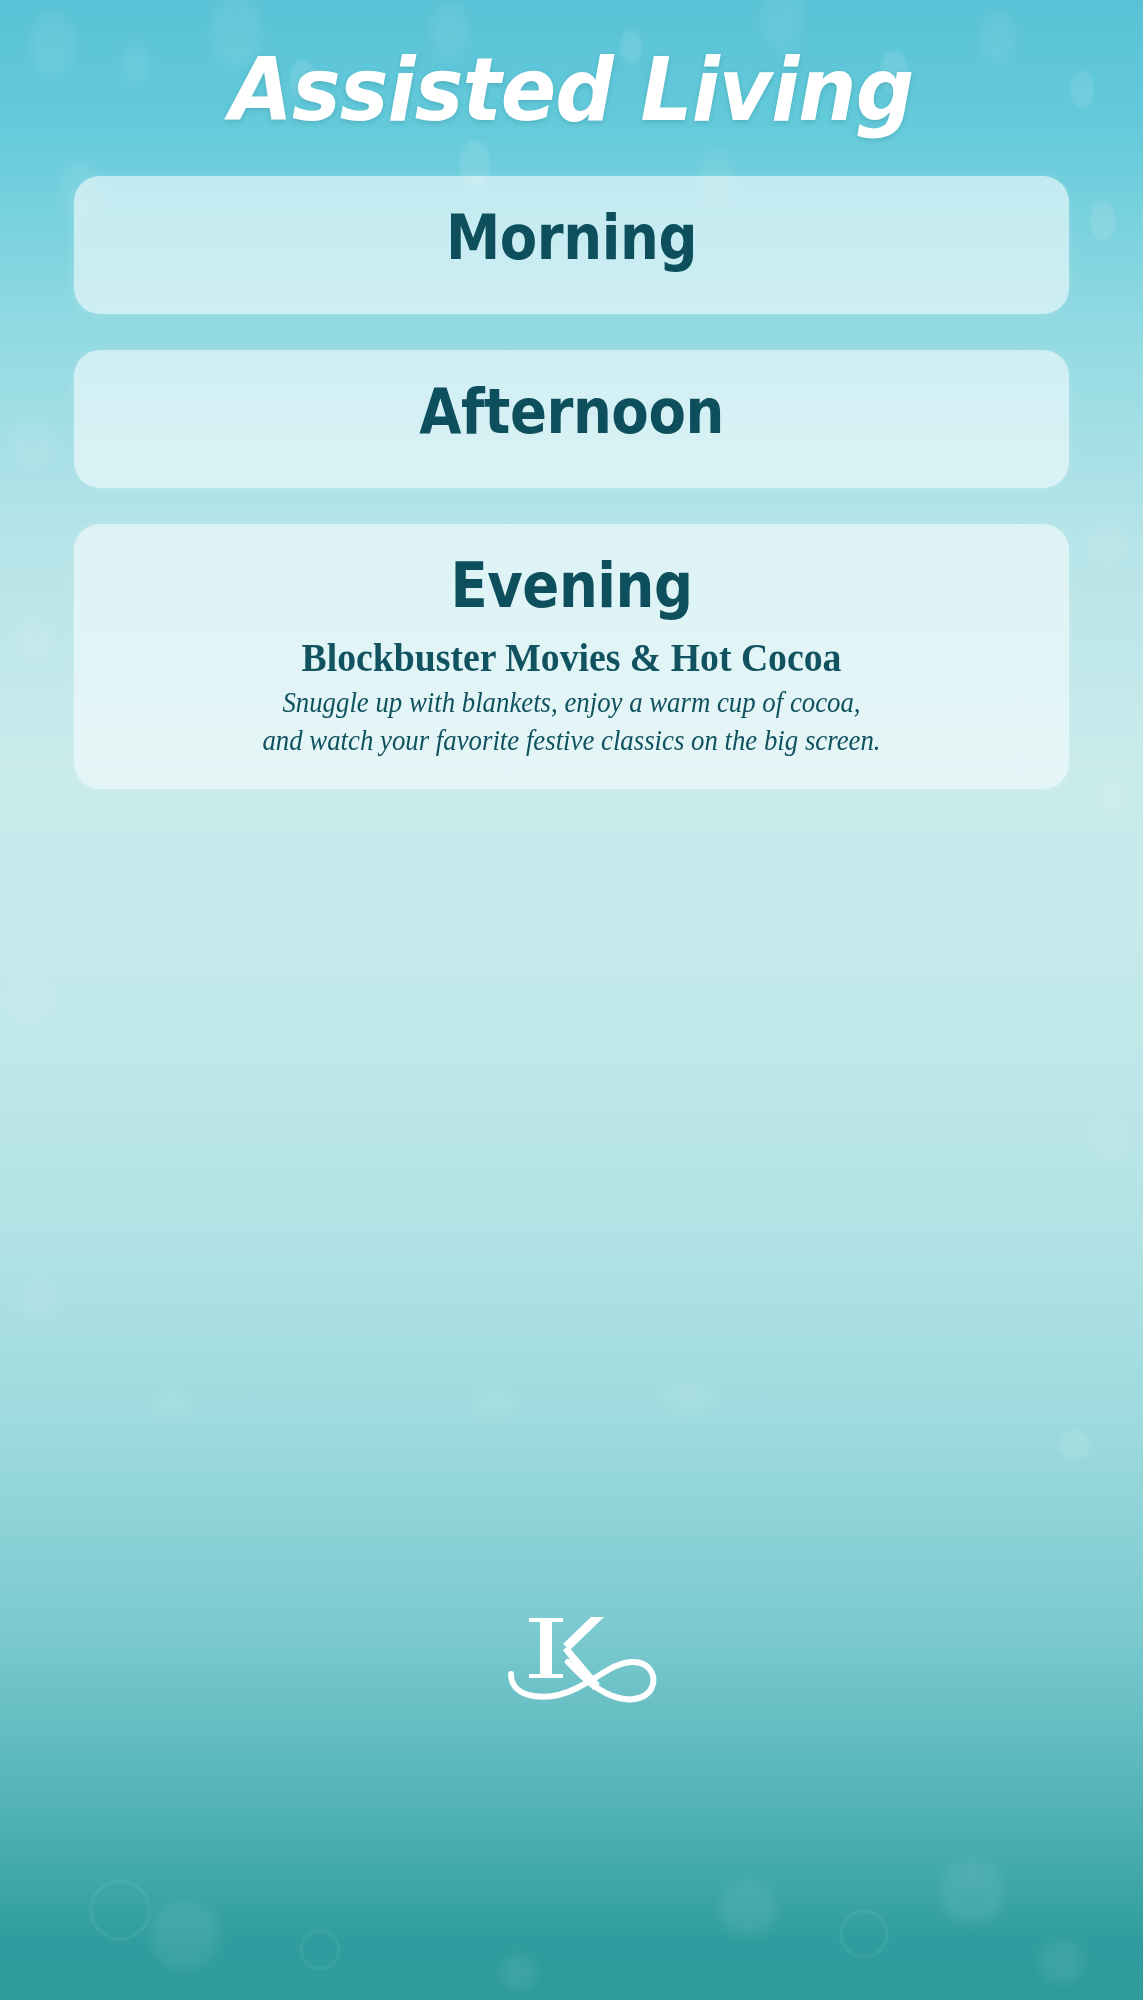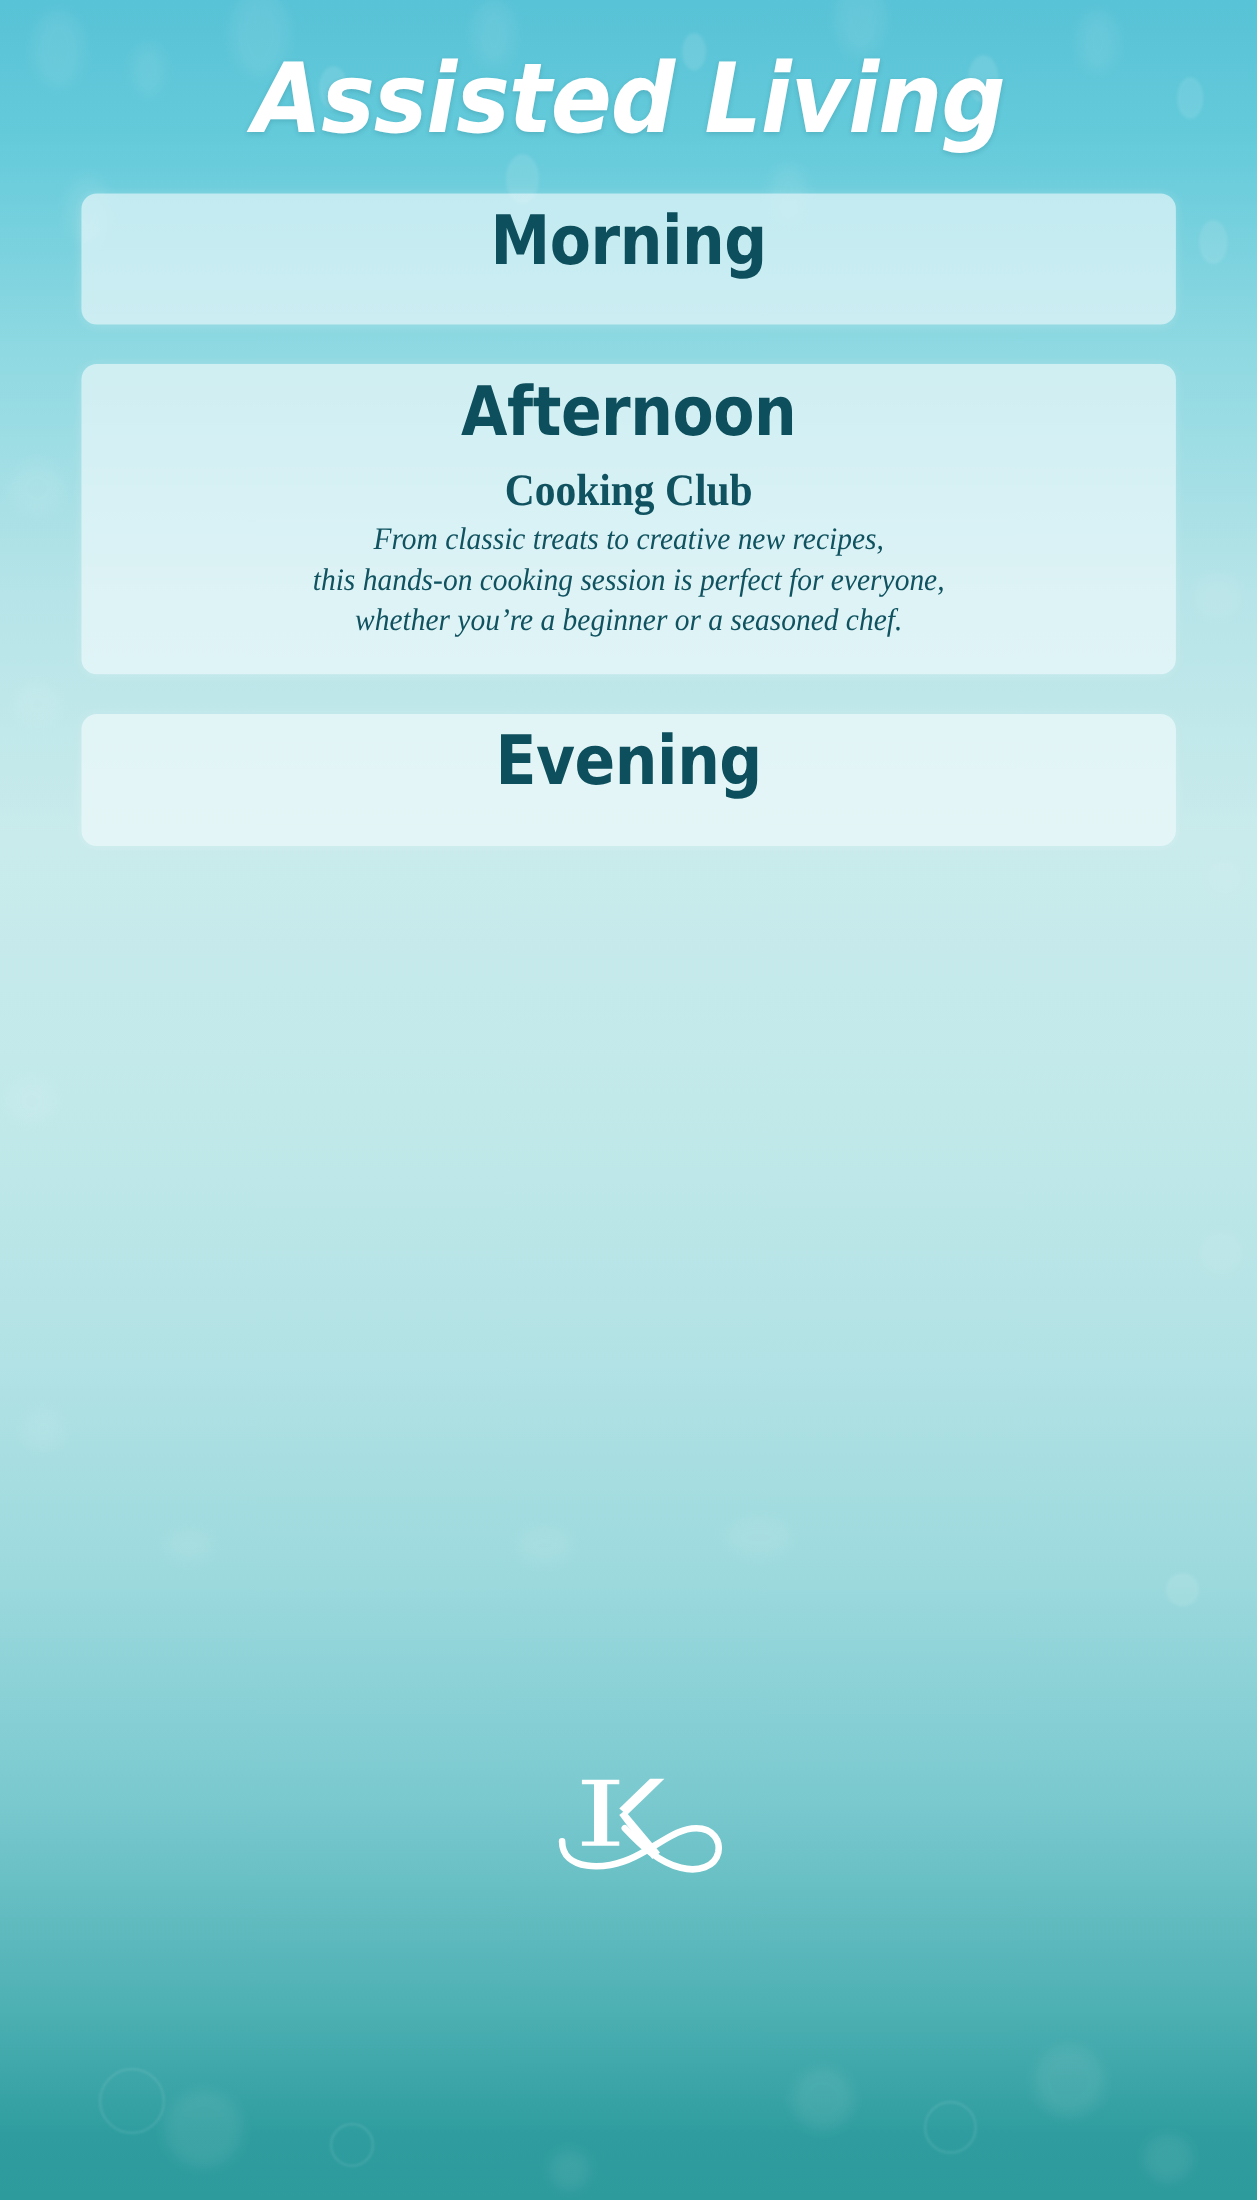--- a/index.html
+++ b/index.html
@@ -74,22 +74,22 @@
     transform:scaleX(.93);
   }
 
   .cards {
     padding:0 74px;
     margin-top:42px;
   }
 
   .card {
     background:rgba(245,252,253,.62);
-    border-radius:14px;
-    padding:6px 34px 30px 34px;
+    border-radius:26px;
+    padding:25px 34px 30px 34px;
     margin-bottom:36px;
     box-shadow:0 1px 10px rgba(255,255,255,.18);
   }
 
   .card-title {
     text-align:center;
     color:#0d4f5c;
     font-family:"DejaVu Sans", sans-serif;
     font-weight:bold;
     font-size:62px;
@@ -183,35 +183,34 @@
 
     <section class="card">
       <h2 class="card-title">Morning</h2>
 
 
     </section>
 
     <section class="card">
       <h2 class="card-title">Afternoon</h2>
 
+
+
+    </section>
+
+    <section class="card">
+      <h2 class="card-title">Evening</h2>
+
       <div class="activity">
-        <div class="act-name">Cooking Club</div>
+        <div class="act-name">Blockbuster Movies &amp; Hot Cocoa</div>
         <div class="act-desc">
-          <span>From classic treats to creative new recipes,</span>
-          <span>this hands-on cooking session is perfect for everyone,</span>
-          <span>whether you’re a beginner or a seasoned chef.</span>
+          <span>Snuggle up with blankets, enjoy a warm cup of cocoa,</span>
+          <span>and watch your favorite festive classics on the big screen.</span>
         </div>
       </div>
-
-
-    </section>
-
-    <section class="card">
-      <h2 class="card-title">Evening</h2>
-
 
     </section>
 
   </div>
 
   <div class="footer">
     <svg class="logo" viewBox="0 0 210 120" aria-label="K">
 
       <path fill="#ffffff" d="M62 16 h34 v4 h-11 v52 h11 v4 h-34 v-4 h11 v-52 h-11 z"></path>
 

